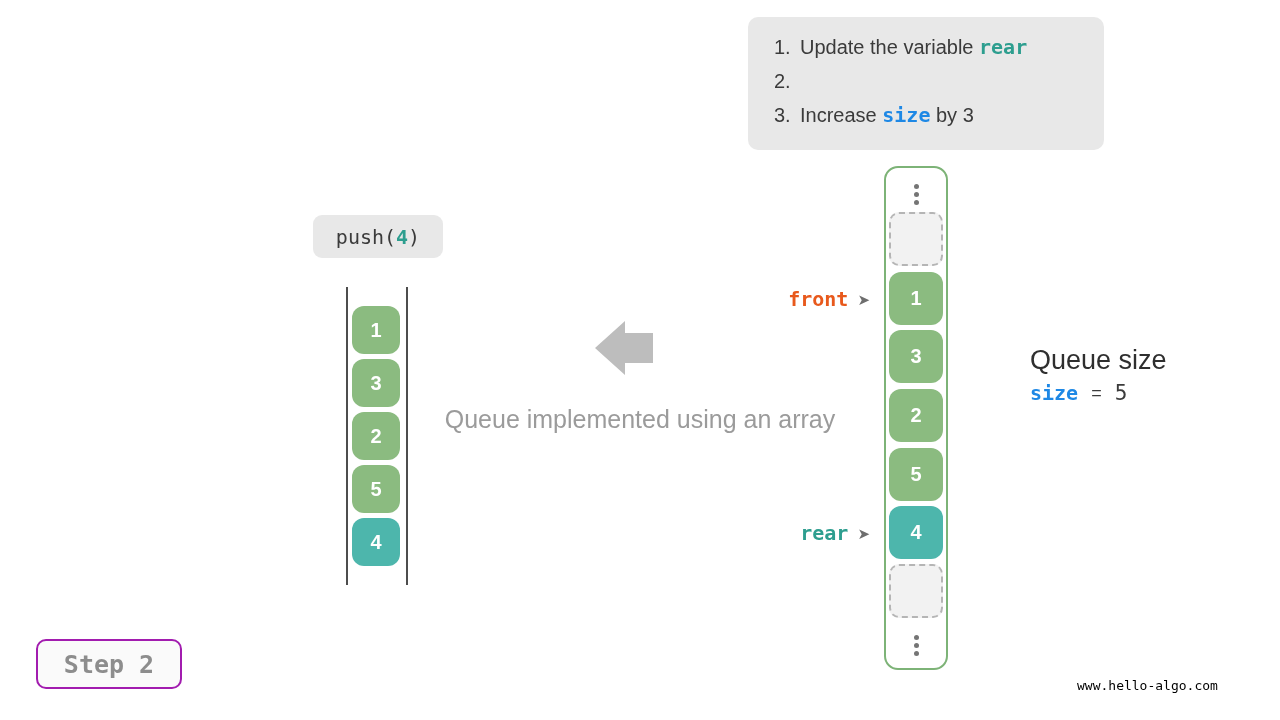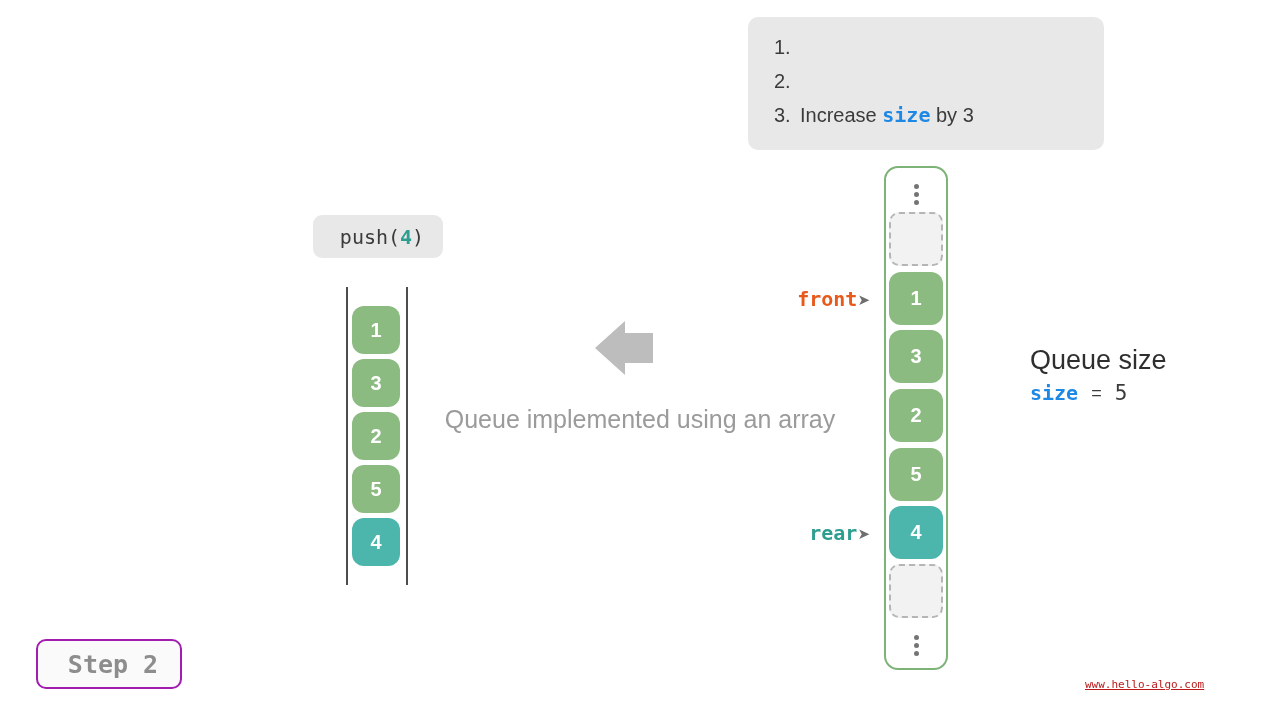--- a/index.html
+++ b/index.html
@@ -6,21 +6,21 @@
   html, body { background: #ffffff; }
   .canvas {
     position: relative;
     width: 1280px;
     height: 720px;
     background: #ffffff;
     overflow: hidden;
     font-family: "Liberation Sans", sans-serif;
     color: #3b3b3b;
   }
-  .mono { font-family: "DejaVu Sans Mono", "Liberation Mono", monospace; padding-left: 8px; }
+  .mono { font-family: "DejaVu Sans Mono", "Liberation Mono", monospace; }
 
   
   .instruction-box {
     position: absolute; left: 748px; top: 17px;
     width: 356px; height: 133px;
     background: #e8e8e8; border-radius: 10px;
     padding: 13px 0 0 26px;
   }
   .instr-row { display: flex; height: 34px; align-items: center; font-size: 20px; }
   .instr-num { width: 26px; flex: 0 0 26px; }
@@ -82,21 +82,21 @@
   }
   .dots {
     position: absolute; left: 0; width: 60px;
     display: flex; flex-direction: column; align-items: center; gap: 3px;
   }
   .dot { width: 5px; height: 5px; border-radius: 50%; background: #757575; }
 
   
   .ptr-row {
     position: absolute; left: 700px; width: 170px; height: 28px;
-    display: flex; justify-content: flex-end; align-items: center; 
+    display: flex; justify-content: flex-end; align-items: center; gap: 9px;
   }
   .ptr-label { font-size: 20px; font-weight: bold; }
   .ptr-glyph { color: #6e6e6e; font-size: 15px; line-height: 1; }
   .front-row { top: 285px; }
   .rear-row { top: 519px; }
 
   
   .qsize-title { position: absolute; left: 1030px; top: 345px; font-size: 27px; color: #2f2f2f; }
   .qsize-row {
     position: absolute; left: 1030px; top: 381px;
@@ -111,31 +111,32 @@
     width: 146px; height: 50px;
     border: 2px solid #a21caf; border-radius: 10px;
     background: #fafafa;
     display: flex; align-items: center; justify-content: center;
     font-size: 25px; font-weight: bold; color: #8d8d8d;
   }
 
   
   .watermark {
     position: absolute; left: 1077px; top: 678px;
-    font-size: 11px; color: #b91c1c; text-decoration: underline;
+    font-size: 13px; color: #000000;
   }
 </style>
 </head>
 <body>
 
 <div class="canvas">
 
   <div class="instruction-box">
     <div class="instr-row">
       <span class="instr-num">1.</span>
+      <span class="instr-text"><span>Update the variable </span><span class="code code-teal">rear</span><span></span></span>
     </div>
     <div class="instr-row">
       <span class="instr-num">2.</span>
     </div>
     <div class="instr-row">
       <span class="instr-num">3.</span>
       <span class="instr-text"><span>Increase </span><span class="code code-blue">size</span><span> by 3</span></span>
     </div>
   </div>
 

